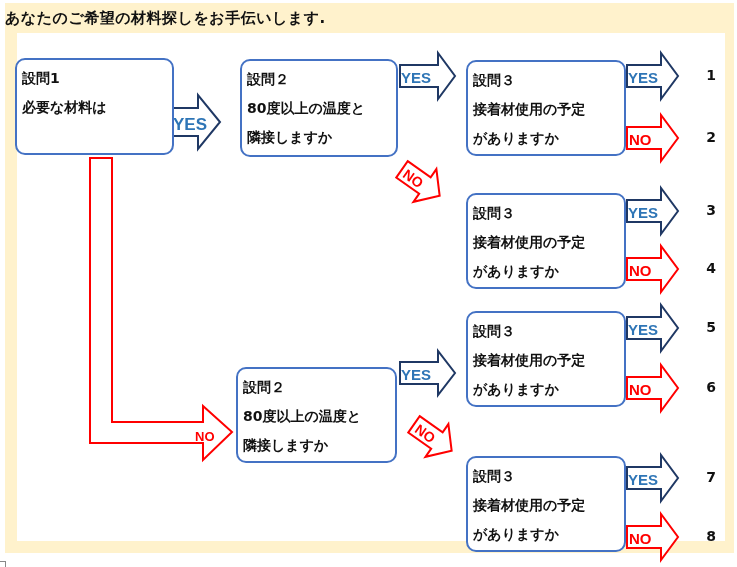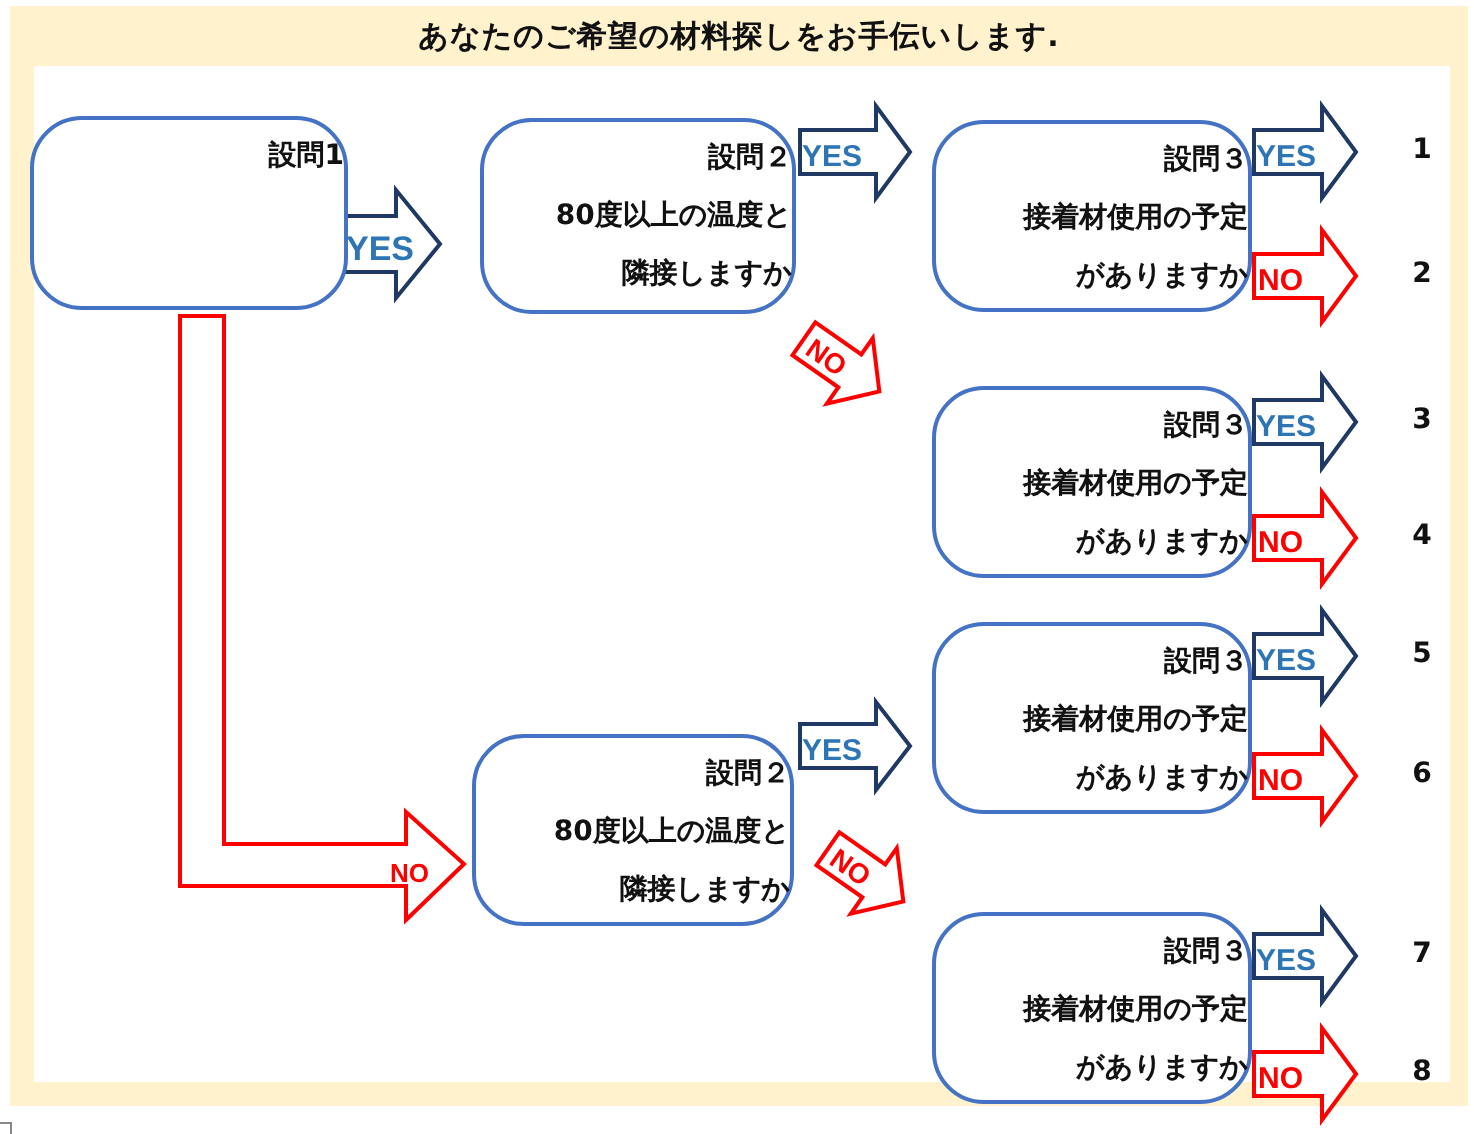--- a/index.html
+++ b/index.html
@@ -1,24 +1,24 @@
 <!DOCTYPE html>
 <html><head>
 <meta charset="utf-8">
 <style>
   html, body { margin: 0; padding: 0; background: #ffffff; }
   body { width: 737px; height: 567px; position: relative; overflow: hidden;
          font-family: "DejaVu Sans", "Liberation Sans", sans-serif; }
   .frame { position: absolute; left: 5px; top: 3px; width: 729px; height: 550px; background: #fff2cc; }
   .inner { position: absolute; left: 17px; top: 33px; width: 708px; height: 508px; background: #ffffff; }
-  .title { position: absolute; left: 5px; top: 4px; width: 729px; height: 28px; text-align: center;
+  .title { position: absolute; left: 5px; top: 4px; width: 729px; height: 28px; 
            font-size: 15px; font-weight: bold; line-height: 28px; color: #111; letter-spacing: 0.5px; }
-  .node { position: absolute; box-sizing: border-box; border: 2px solid #4472c4; border-radius: 26px;
+  .node { position: absolute; box-sizing: border-box; border: 2px solid #4472c4; border-radius: 10px;
           background: #fff; padding: 4px 0 0 5px; font-size: 14px; font-weight: bold; color: #111;
-          line-height: 29px; white-space: nowrap; text-align: right; }
+          line-height: 29px; white-space: nowrap; }
   .node span { display: block; }
   .result { position: absolute; font-size: 14px; font-weight: bold; color: #111; width: 16px; text-align: center; }
   svg.arrows { position: absolute; left: 0; top: 0; }
   .lbl-yes { font-family: "Liberation Sans", sans-serif; font-weight: bold; fill: #2e75b6; }
   .lbl-no { font-family: "Liberation Sans", sans-serif; font-weight: bold; fill: #ff0000; }
   .corner-mark { position: absolute; left: 0; top: 561px; width: 5px; height: 5px;
                  border-top: 1px solid #888; border-right: 1px solid #888; }
 </style>
 </head>
 <body>
@@ -88,20 +88,21 @@
     <text class="lbl-yes" x="628" y="485" font-size="15">YES</text>
   </g>
   <g>
     <polygon points="627,526 661,526 661,514 678,537 661,560 661,548 627,548" fill="#fff" stroke="#ff0000" stroke-width="2"></polygon>
     <text class="lbl-no" x="629" y="544" font-size="15">NO</text>
   </g>
 </svg>
 
 <div class="node" style="left:15px;top:58px;width:159px;height:97px;">
   <span>設問1</span>
+  <span>必要な材料は</span>
 </div>
 
 <div class="node" style="left:240px;top:59px;width:158px;height:98px;">
   <span>設問２</span>
   <span>80度以上の温度と</span>
   <span>隣接しますか</span>
 </div>
 
 <div class="node" style="left:236px;top:367px;width:161px;height:96px;">
   <span>設問２</span>

